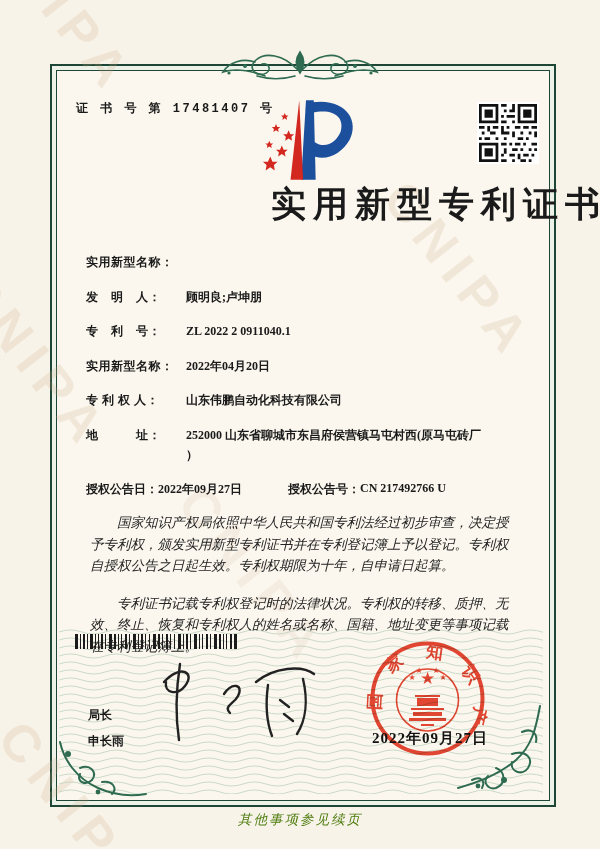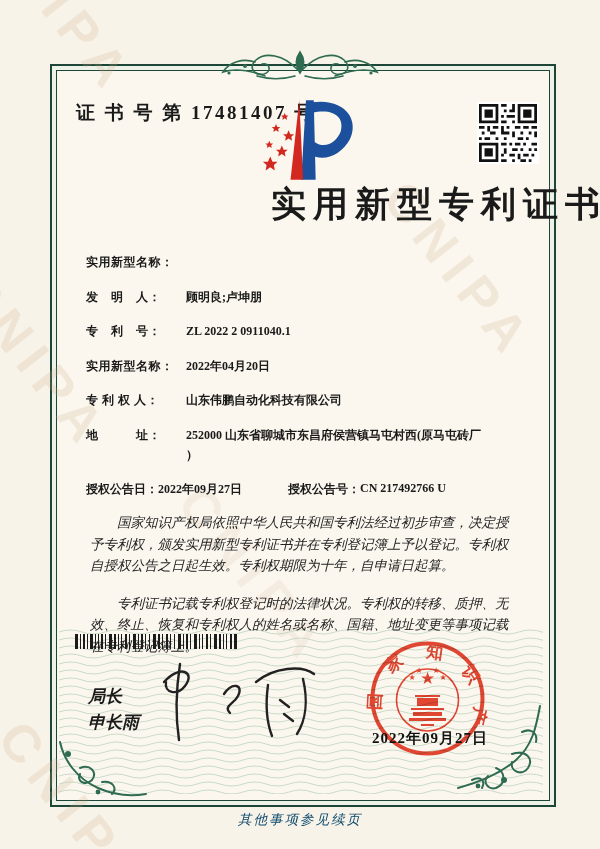--- a/index.html
+++ b/index.html
@@ -19,22 +19,22 @@
   }
   
   .wm{
     position:absolute;font-family:"Liberation Sans",sans-serif;
     font-weight:bold;font-size:52px;letter-spacing:10px;
     color:rgba(205,172,130,0.20);transform:rotate(52deg);
     z-index:2;pointer-events:none;white-space:nowrap;
   }
   
   .cert-no{
-    position:absolute;left:76px;top:100px;font-size:19px;
-    letter-spacing:2.5px;font-weight:600;z-index:5;
+    position:absolute;left:76px;top:100px;font-size:12px;
+    letter-spacing:2.5px;font-weight:600;z-index:5;font-family:Liberation Mono, monospace;
   }
   .logo{position:absolute;left:248px;top:96px;width:116px;height:88px;z-index:5;}
   .qr{position:absolute;left:477px;top:102px;width:58px;height:58px;z-index:5;background:#fff;padding:2px;}
   .title{
     position:absolute;left:7px;top:181px;width:100%;text-align:right;
     font-size:35px;font-weight:700;letter-spacing:7px;z-index:5;
   }
   
   .fields{position:absolute;left:86px;top:252px;width:440px;z-index:5;font-size:12px;font-weight:600;}
   .frow{display:flex;align-items:flex-start;margin-bottom:14.5px;line-height:20px;}
@@ -45,34 +45,34 @@
   .grant-gap{width:46px;flex:none;}
   
   .paras{
     position:absolute;left:74px;top:496px;width:454px;z-index:5;
     font-size:13.5px;line-height:21.5px;font-style:italic;color:#232323;
   }
   .paras p{margin:16px;text-indent:2em;}
   
   .waves{position:absolute;left:59px;top:628px;z-index:2;}
   .barcode{position:absolute;left:75px;top:634px;z-index:5;}
-  .sig-labels{position:absolute;left:88px;top:684px;z-index:5;font-size:17px;font-weight:600;line-height:26px;font-style:italic;}
+  .sig-labels{position:absolute;left:88px;top:702px;z-index:5;font-size:12px;font-weight:600;line-height:26px;}
   .sig-script{position:absolute;left:150px;top:652px;z-index:5;}
   .seal{position:absolute;left:355px;top:626px;z-index:6;opacity:0.93;mix-blend-mode:multiply;}
   .seal-date{
     position:absolute;left:360px;top:729px;width:140px;text-align:center;
     z-index:7;font-size:15px;font-weight:700;letter-spacing:1px;color:#111;
   }
   .page-num{
     position:absolute;left:0;top:769px;width:100%;text-align:center;
     font-size:12.5px;letter-spacing:2px;z-index:5;font-weight:600;
   }
   .note{
     position:absolute;left:0;top:811px;width:100%;text-align:center;
-    font-size:13.5px;font-style:italic;letter-spacing:2px;z-index:5;color:#0c4a6e;
+    font-size:13.5px;font-style:italic;letter-spacing:2px;z-index:5;color:#4d7c0f;
   }
   .flourish{position:absolute;z-index:4;}
   .fl-br{left:452px;top:702px;}
   .fl-bl{left:54px;top:740px;}
   .ornament{position:absolute;left:205px;top:46px;z-index:4;}
 </style>
 </head>
 <body>
 
 <div class="page">

